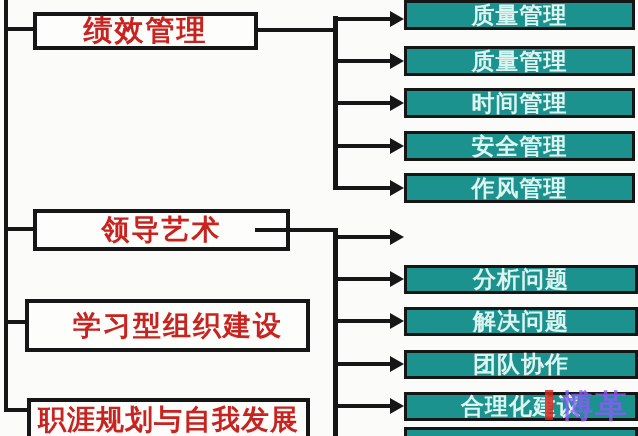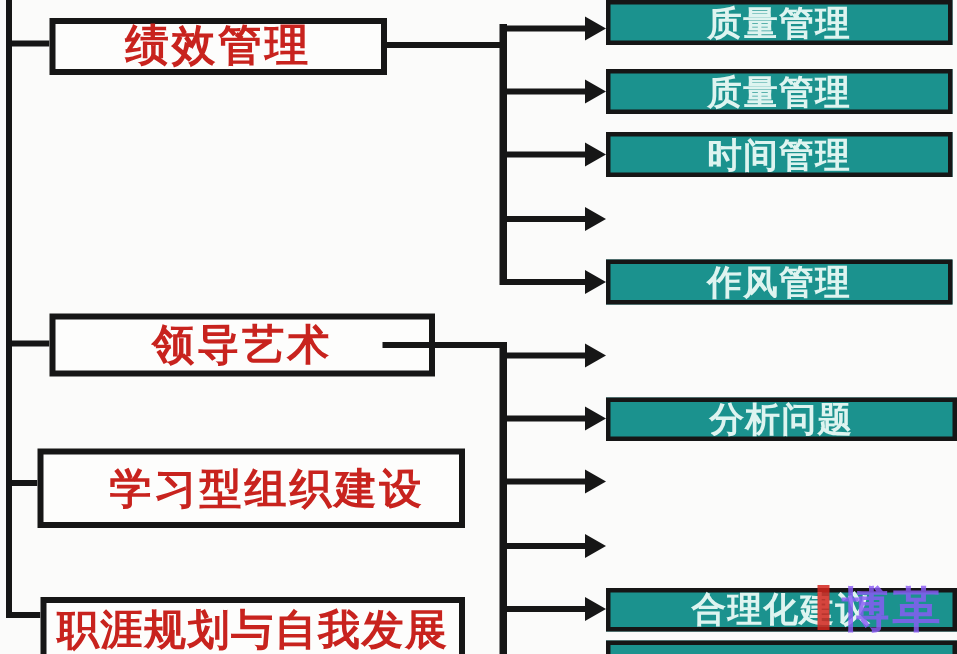--- a/index.html
+++ b/index.html
@@ -73,37 +73,40 @@
   <div class="line" style="left:336px;top:101px;width:56px;height:4px;"></div>
   <div class="ahead" style="left:390px;top:95px;"></div>
   <div class="line" style="left:336px;top:144px;width:56px;height:4px;"></div>
   <div class="ahead" style="left:390px;top:138px;"></div>
   <div class="line" style="left:336px;top:186px;width:56px;height:4px;"></div>
   <div class="ahead" style="left:390px;top:180px;"></div>
 
   <div class="tbox g1" style="top:0;">质量管理</div>
   <div class="tbox g1" style="top:46px;">质量管理</div>
   <div class="tbox g1" style="top:88px;">时间管理</div>
+  <div class="tbox g1" style="top:131px;">安全管理</div>
   <div class="tbox g1" style="top:173px;">作风管理</div>
 
   <div class="line" style="left:255px;top:228px;width:80px;height:4px;"></div>
   <div class="line" style="left:333px;top:228px;width:5px;height:208px;"></div>
 
   <div class="line" style="left:336px;top:235px;width:56px;height:4px;"></div>
   <div class="ahead" style="left:390px;top:229px;"></div>
   <div class="line" style="left:336px;top:277px;width:56px;height:4px;"></div>
   <div class="ahead" style="left:390px;top:271px;"></div>
   <div class="line" style="left:336px;top:319px;width:56px;height:4px;"></div>
   <div class="ahead" style="left:390px;top:313px;"></div>
   <div class="line" style="left:336px;top:362px;width:56px;height:4px;"></div>
   <div class="ahead" style="left:390px;top:356px;"></div>
   <div class="line" style="left:336px;top:404px;width:56px;height:4px;"></div>
   <div class="ahead" style="left:390px;top:398px;"></div>
 
   <div class="tbox g2" style="top:265px;">分析问题</div>
+  <div class="tbox g2" style="top:307px;">解决问题</div>
+  <div class="tbox g2" style="top:350px;">团队协作</div>
   <div class="tbox g2" style="top:392px;">合理化建议</div>
 
   <div class="tbox g2" style="top:427px;height:14px;"></div>
 
   <div>
     <div class="wm-bar"></div>
     <div class="wm-logo">博革</div>
     <div class="wm-site">www.biglss.com</div>
   </div>
 

